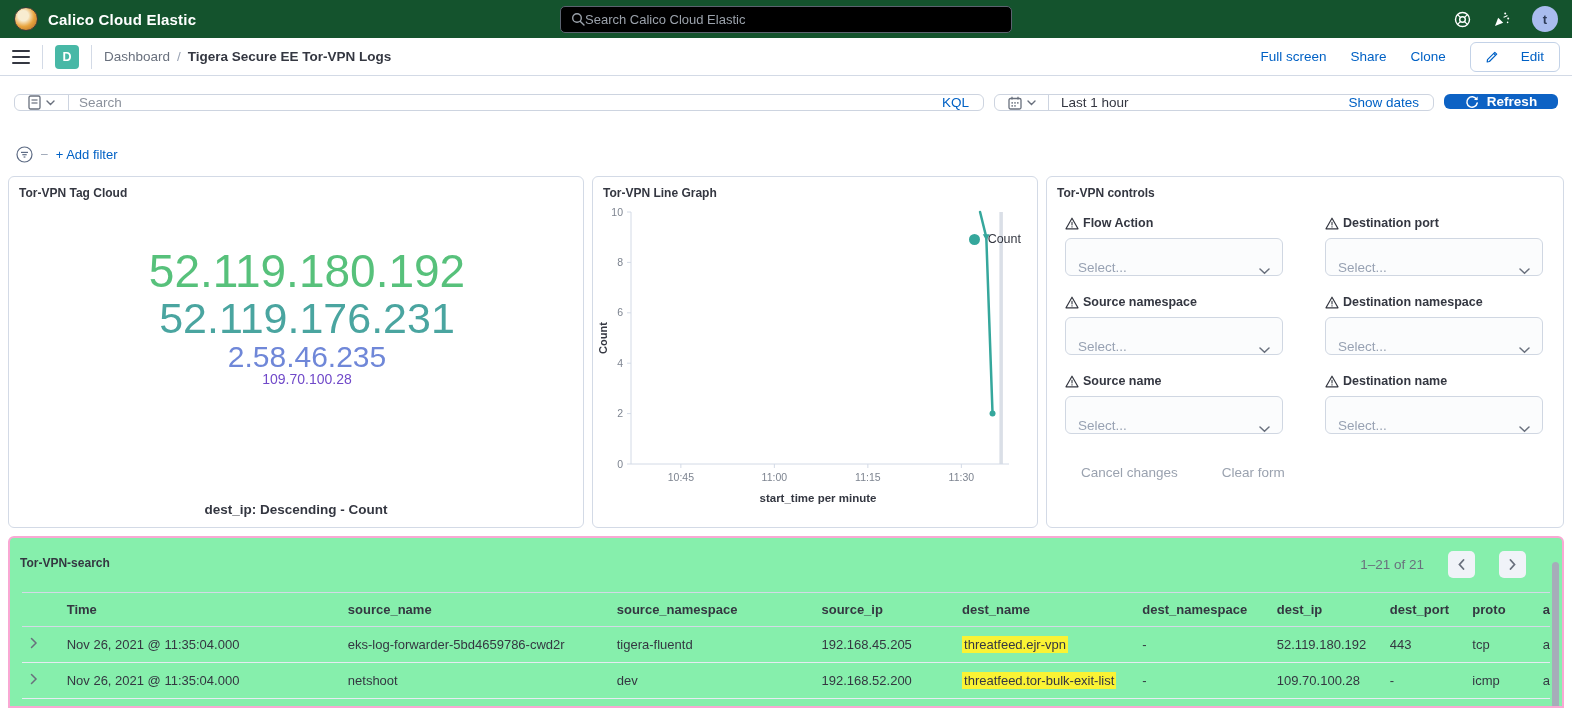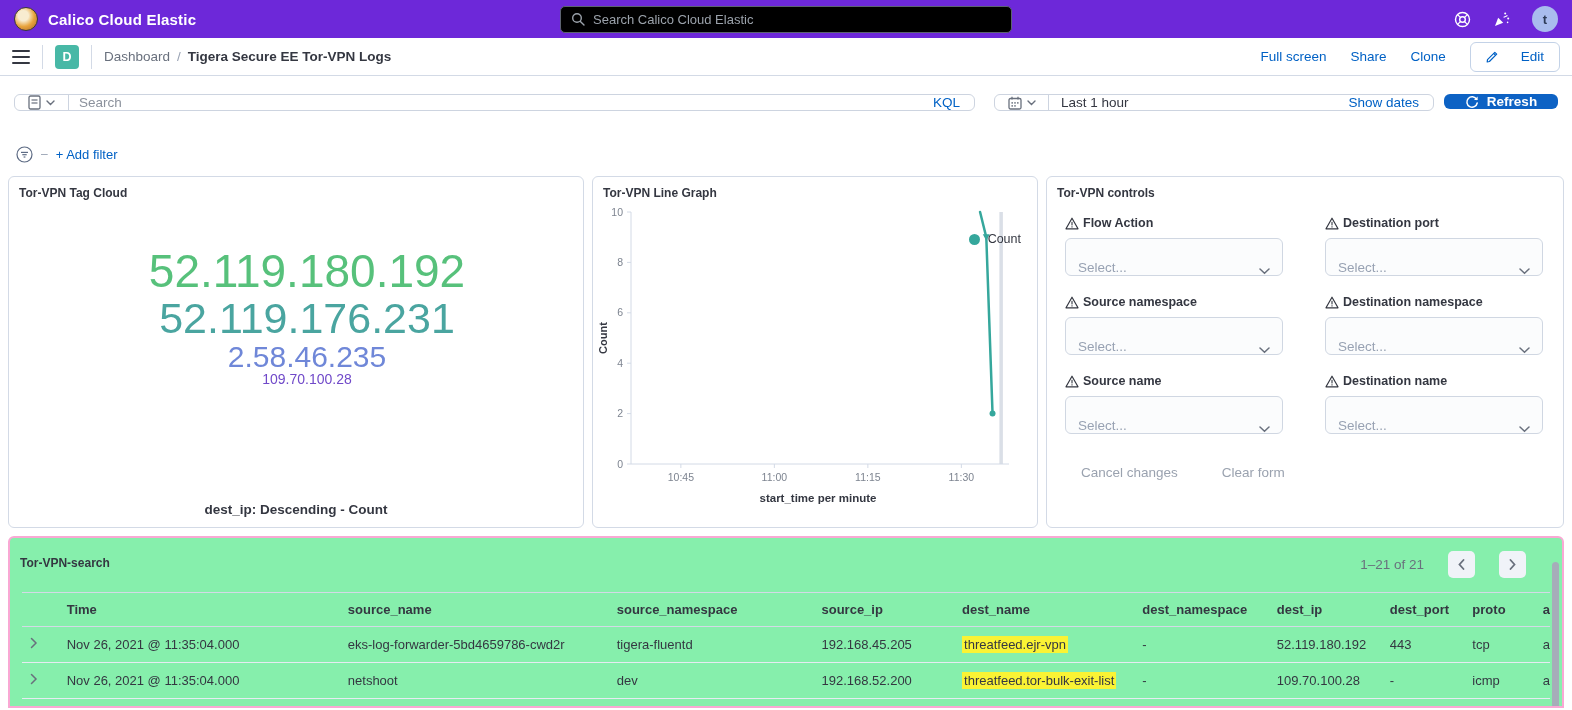--- a/index.html
+++ b/index.html
@@ -1,25 +1,25 @@
 <!DOCTYPE html>
 <html><head>
 <meta charset="utf-8">
 <style>
   * { margin:0; padding:0; box-sizing:border-box; }
   html,body { width:1572px; height:710px; overflow:hidden; background:#fff;
     font-family:"Liberation Sans","DejaVu Sans",sans-serif; color:#343741; }
 
   
-  .topbar { height:38px; background:#6d28d9; display:flex; align-items:center; padding:0 14px; position:relative; }
+  .topbar { height:38px; background:#14532d; display:flex; align-items:center; padding:0 14px; position:relative; }
   .logo { width:24px; height:24px; border-radius:50%;
     background:radial-gradient(circle at 38% 35%, #f8ecd0 0 26%, #e8a43e 55%, #b06a26 95%); border:1px solid #3a3a3a; }
   .app-title { color:#fff; font-size:15px; font-weight:700; margin-left:10px; letter-spacing:.2px; }
   .topbar-search { position:absolute; left:50%; transform:translateX(-50%); width:452px; height:27px;
-    border:1px solid #5c6370; border-radius:5px; display:flex; align-items:center; padding:0 10px; gap:8px; background:#000; }
+    border:1px solid #5c6370; border-radius:5px; display:flex; align-items:center; padding:0 10px; background:#000; }
   .topbar-search input { background:transparent; border:none; outline:none; color:#c7ccd4; font-size:13px; flex:1;
     font-family:inherit; }
   .topbar-search input::placeholder { color:#9ba2ab; }
   .topbar-right { margin-left:auto; display:flex; align-items:center; gap:22px; }
   .avatar { width:26px; height:26px; border-radius:50%; background:#a9bcee; color:#2d3a57; font-weight:700;
     font-size:13px; display:flex; align-items:center; justify-content:center; cursor:pointer; }
 
   
   .navbar { height:38px; background:#fff; border-bottom:1px solid #d3dae6; display:flex; align-items:center;
     padding:0 12px; gap:12px; }
@@ -36,21 +36,21 @@
 
   
   .querybar { padding:18px 14px 0; background:#fff; }
   .qrow { display:flex; gap:10px; align-items:flex-start; height:34px; }
   .search-box { flex:1; border:1px solid #cdd4e0; border-radius:6px; display:flex; align-items:center; background:#fff; }
   .seg-btn { width:54px; align-self:stretch; display:flex; align-items:center; justify-content:center; gap:5px;
     border-right:1px solid #cdd4e0; cursor:pointer; }
   .search-box input { flex:1; border:none; outline:none; padding-left:10px; font-size:13.5px; font-family:inherit; color:#343741; }
   .search-box input::placeholder { color:#8b919c; }
   .kql { color:#0061c5; font-size:13.5px; font-weight:500; padding-right:14px; cursor:pointer; }
-  .date-box { width:440px; border:1px solid #cdd4e0; border-radius:6px; display:flex; align-items:center; background:#fff;margin-left:9px; }
+  .date-box { width:440px; border:1px solid #cdd4e0; border-radius:6px; display:flex; align-items:center; background:#fff; }
   .time-range { flex:1; padding-left:12px; font-size:13.5px; color:#343741; }
   .show-dates { color:#0061c5; padding-right:14px; font-size:13.5px; font-weight:500; cursor:pointer; }
   .refresh-btn { width:114px; background:#0d62c4; color:#fff; border:none; border-radius:6px; display:flex;
     align-items:center; justify-content:center; gap:8px; font-size:13.5px; font-weight:600; cursor:pointer; font-family:inherit; }
   .filter-row { display:flex; align-items:center; gap:8px; padding:12px 0 0 2px; height:40px; }
   .dash { color:#98a2b3; font-size:12px; }
   .add-filter { color:#0061c5; font-size:13px; font-weight:500; cursor:pointer; }
 
   
   .panels { display:grid; grid-template-columns:576px 446px 1fr; gap:8px; padding:8px; }

